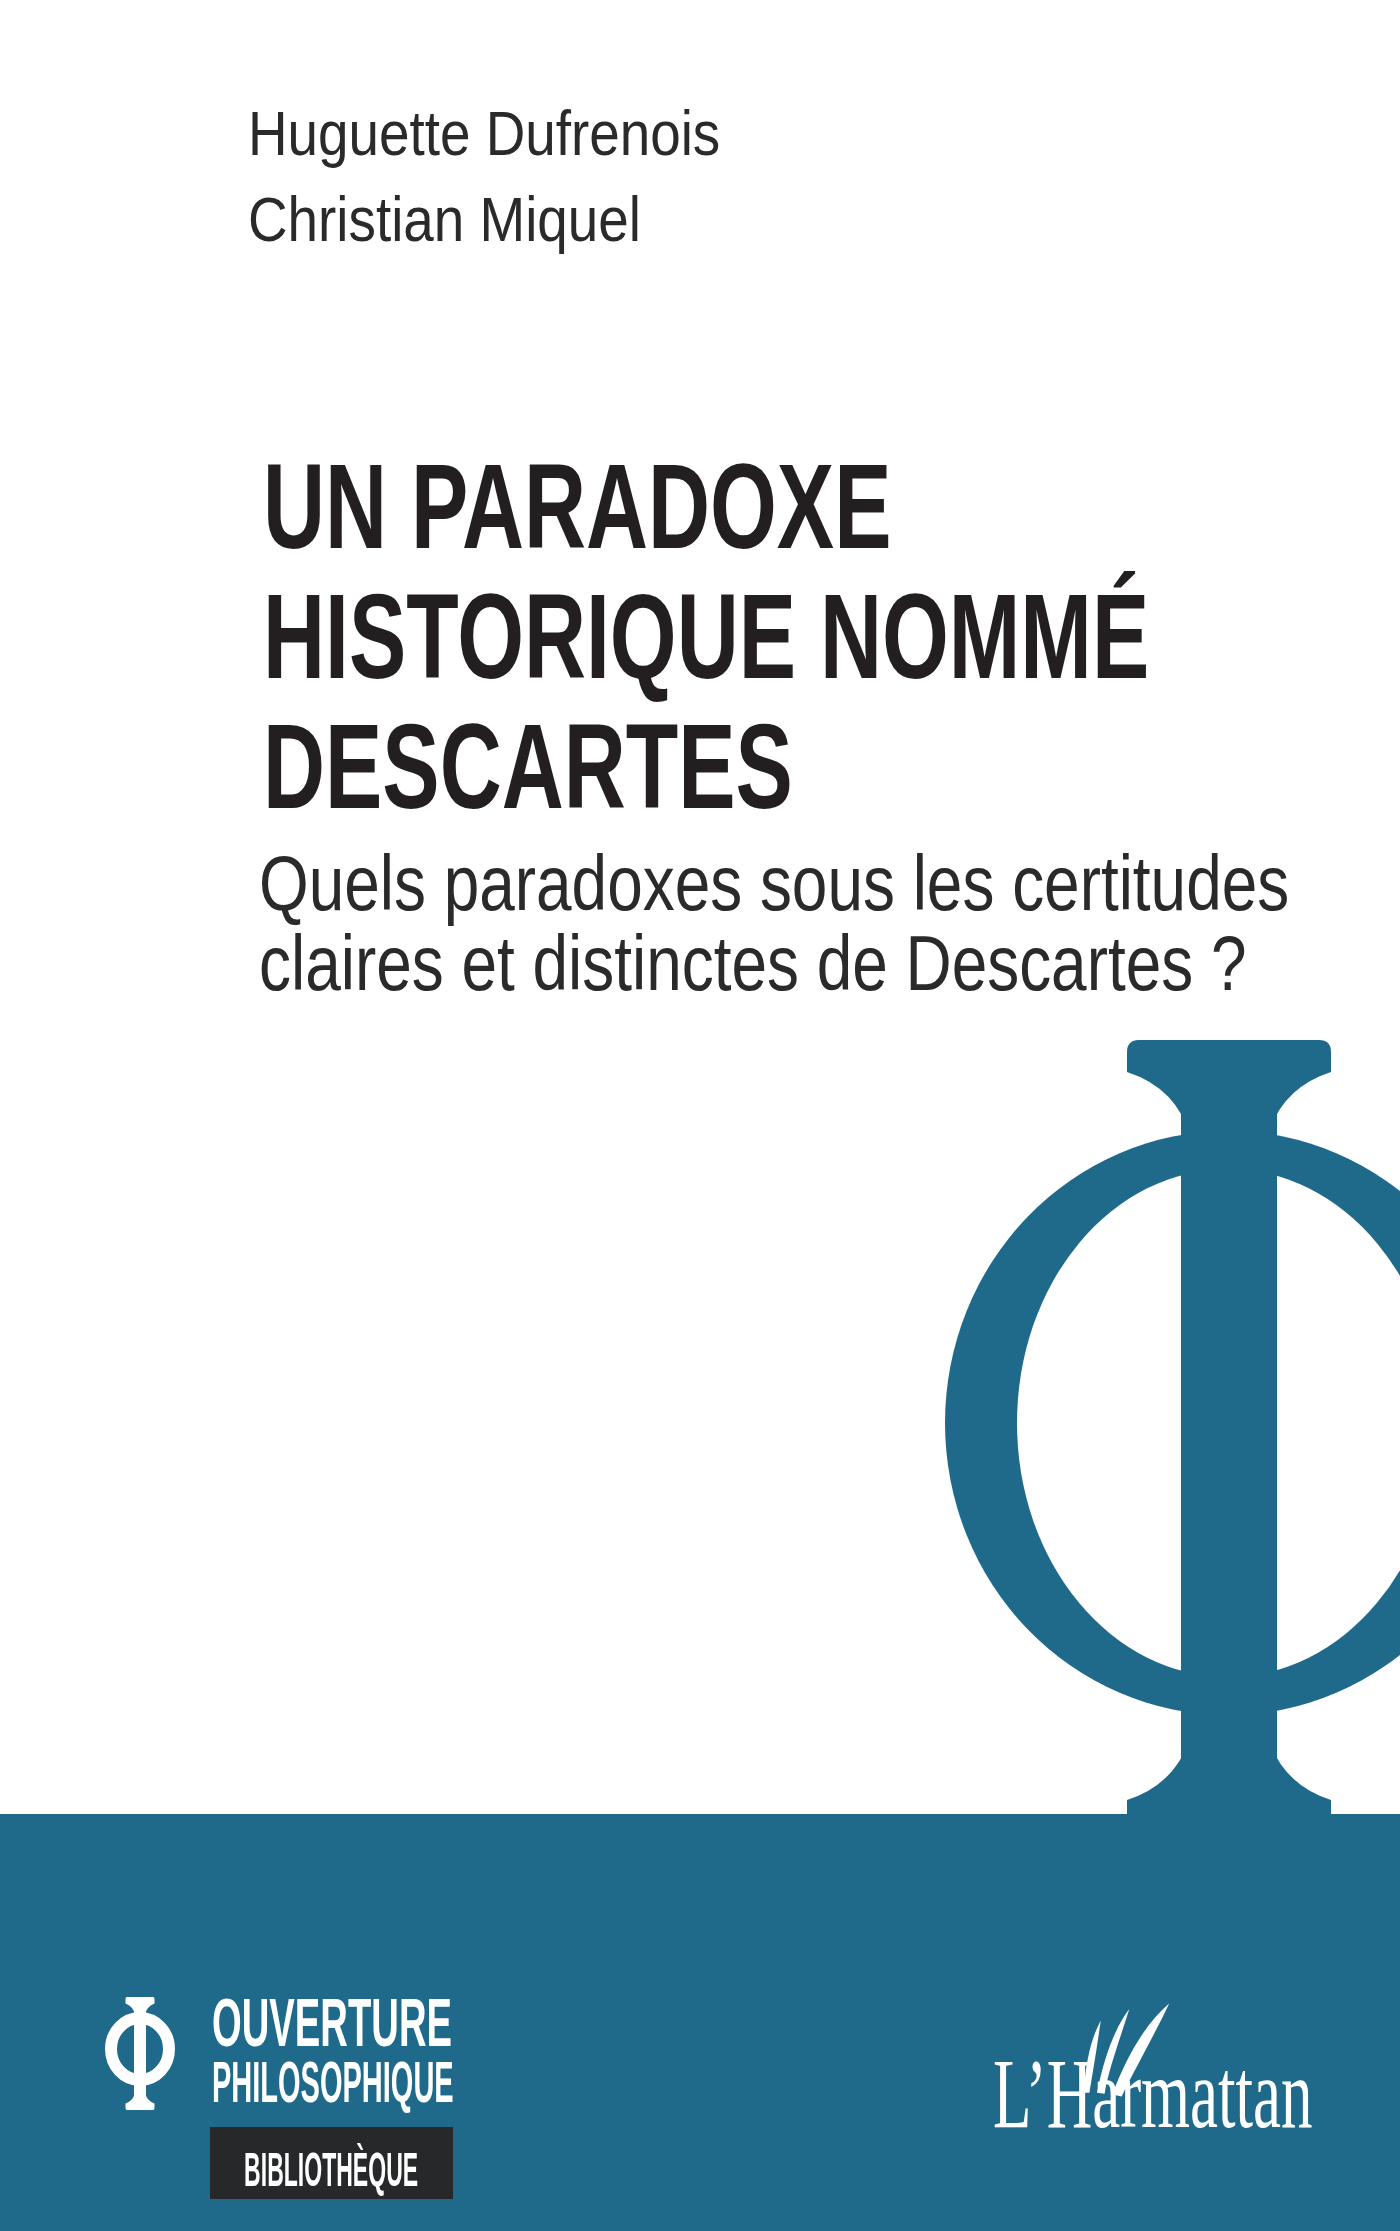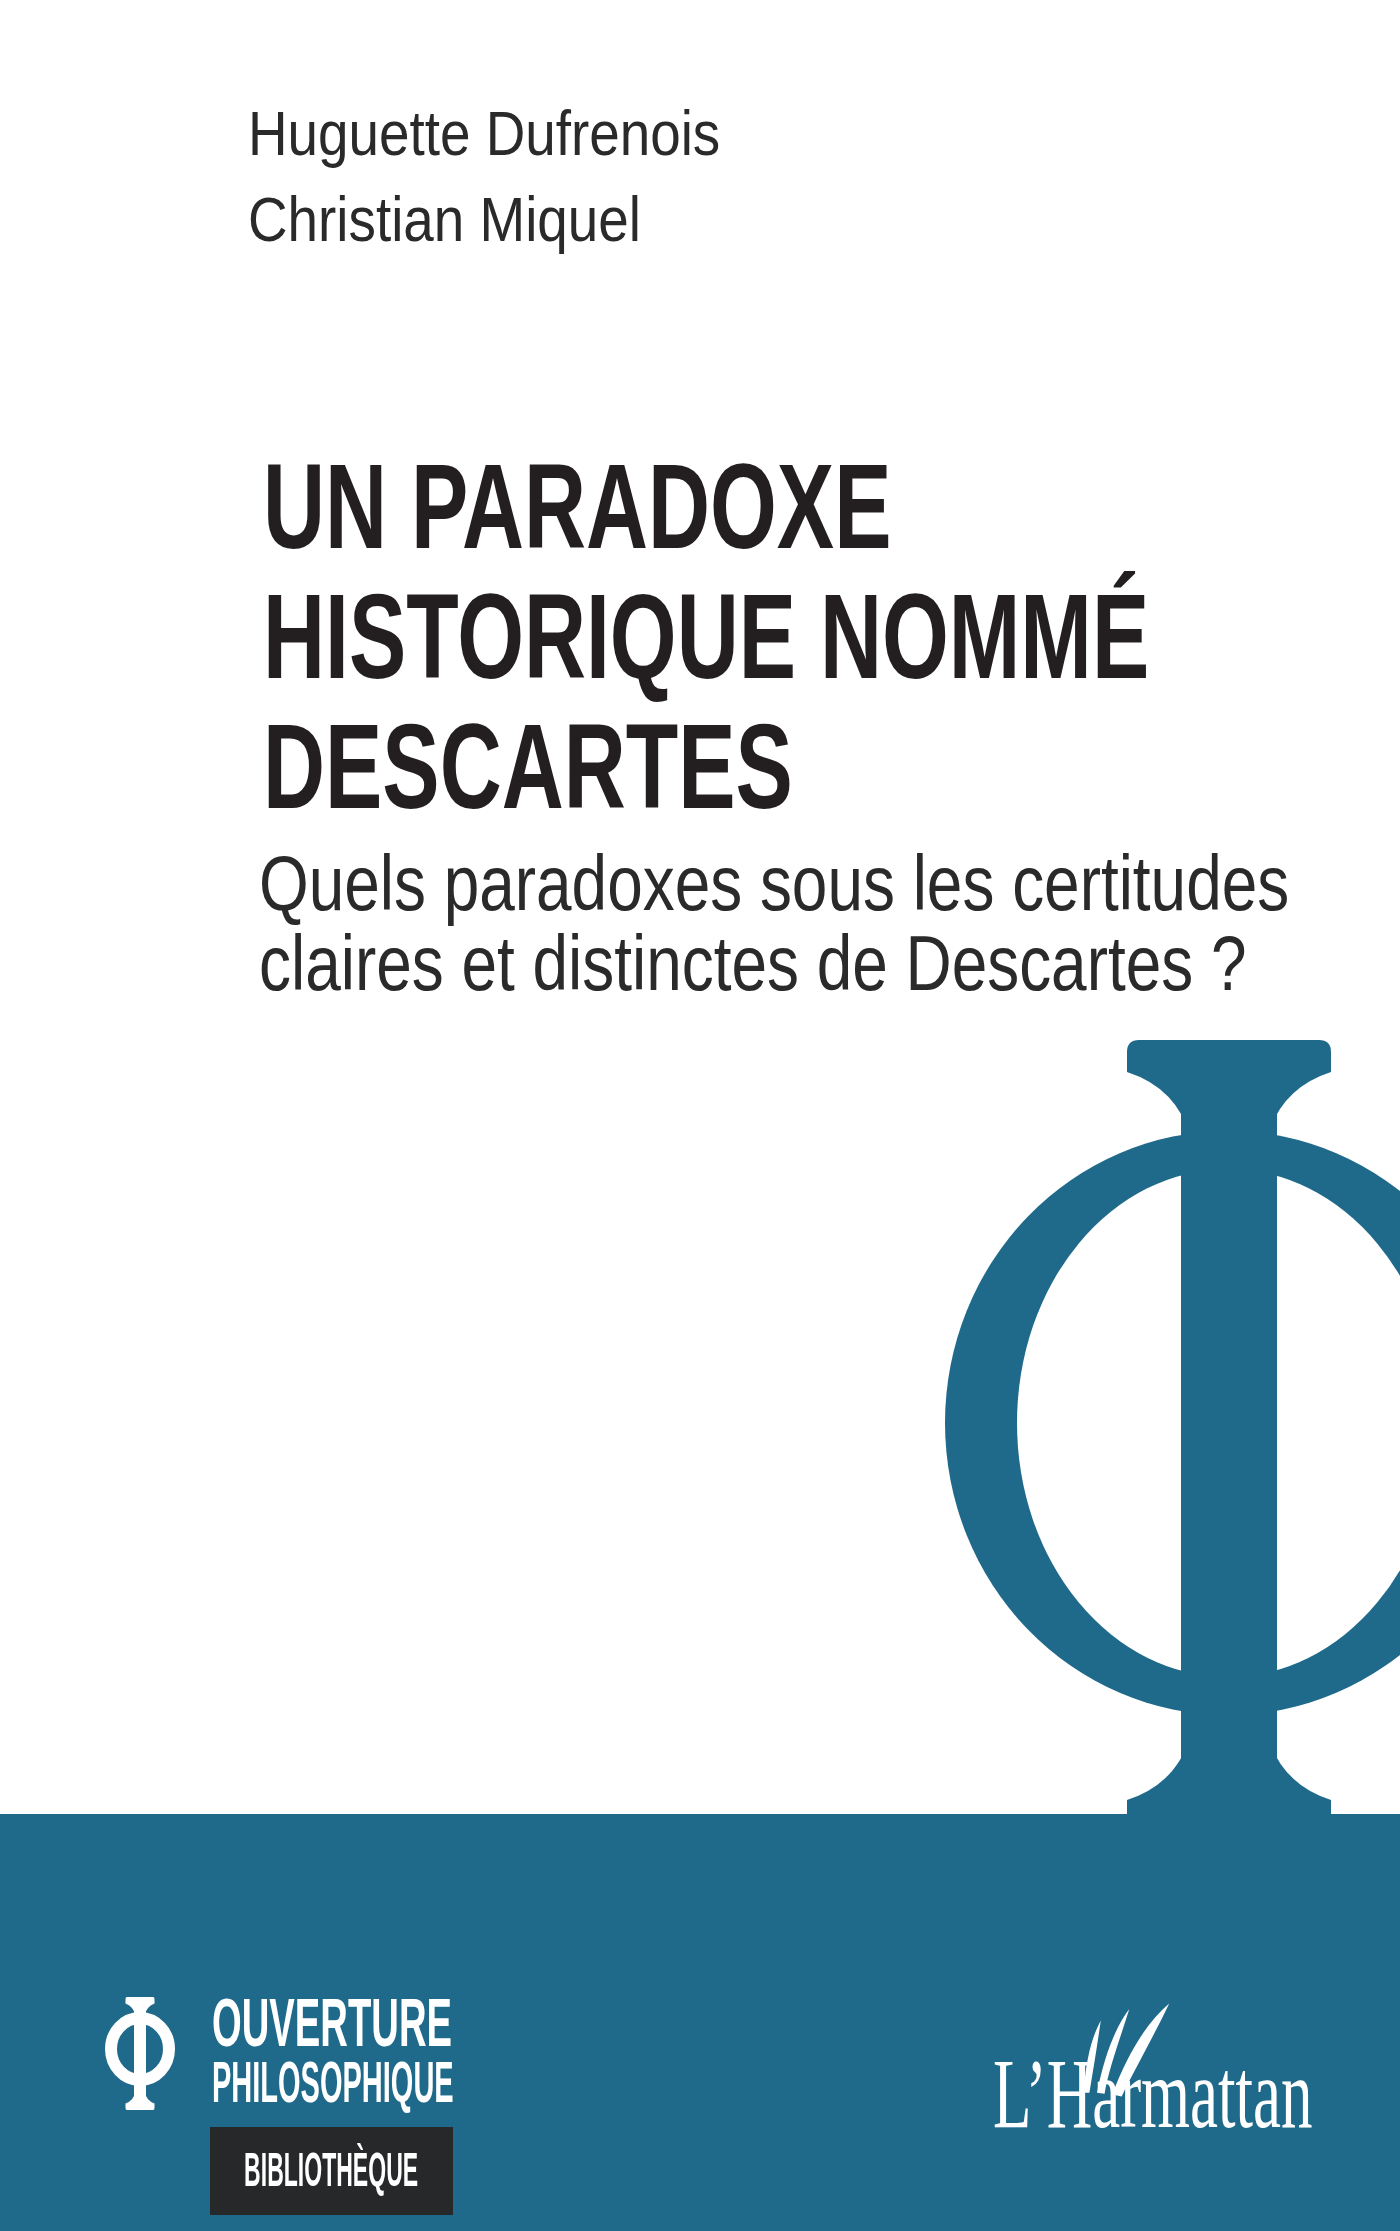--- a/index.html
+++ b/index.html
@@ -44,21 +44,21 @@
     transform: scaleX(0.554);
   }
   .collection-line2 {
     left: 212px; top: 2053px;
     font-size: 58px; line-height: 58px;
     font-weight: 700; color: #ffffff;
     transform: scaleX(0.50);
   }
   .series-box {
     left: 210px; top: 2127px;
-    width: 243px; height: 88px;
+    width: 243px; height: 72px;
     display: flex; justify-content: center; align-items: flex-start;
     padding-top: 18px; box-sizing: border-box;
   }
   .series-box span {
     font-size: 49px; line-height: 49px;
     font-weight: 700; color: #ffffff;
     transform: scaleX(0.47);
     transform-origin: 50% 0;
     white-space: nowrap;
   }

